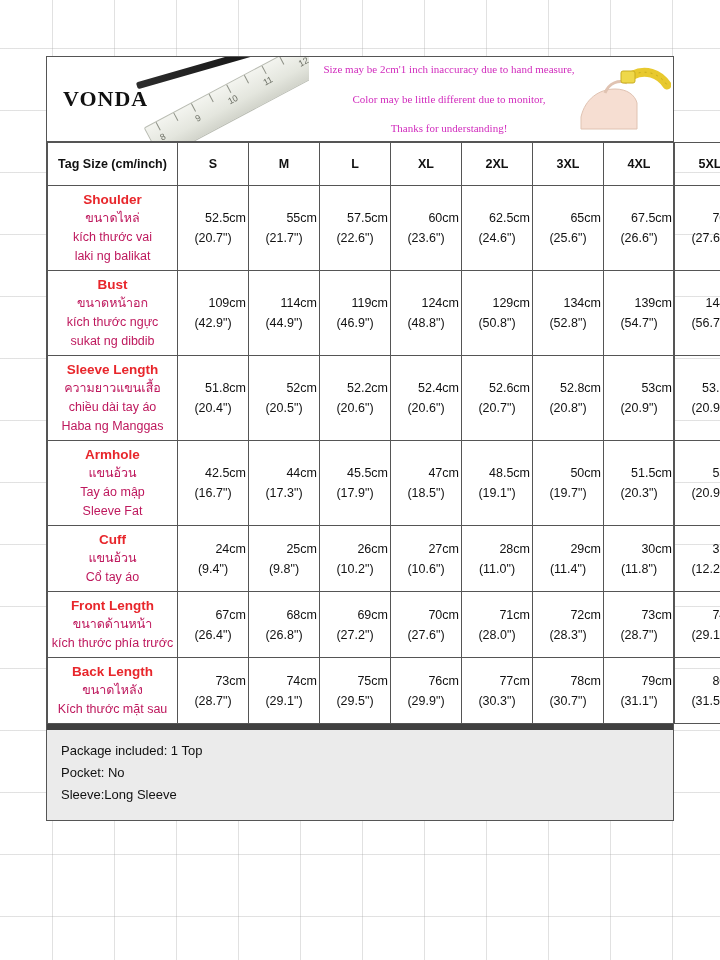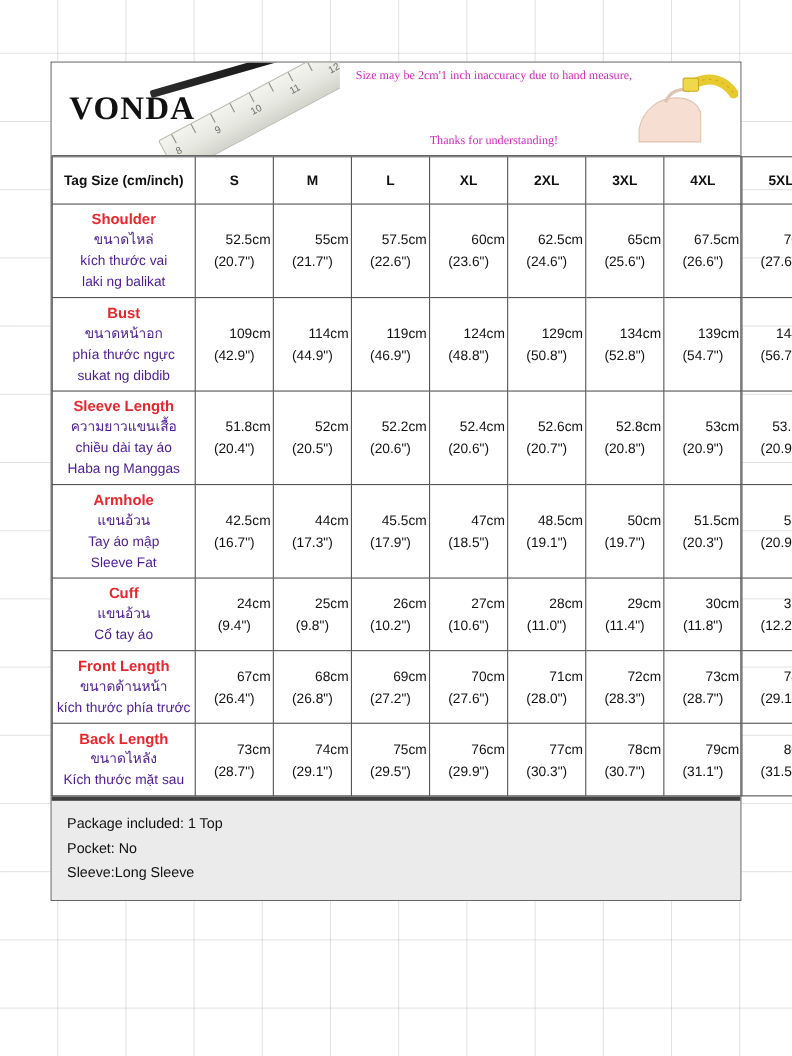--- a/index.html
+++ b/index.html
@@ -49,21 +49,21 @@
     width: 262px;
     position: relative;
     overflow: hidden;
     display: flex;
     align-items: center;
     padding-left: 16px;
     box-sizing: border-box;
   }
   .brand-logo {
     font-family: "Liberation Serif", serif;
-    font-size: 30px;
+    font-size: 22px;
     font-weight: bold;
     letter-spacing: 1px;
     color: #111;
     z-index: 3;
     position: relative;
   }
   
   .ruler {
     position: absolute;
     right: -22px;
@@ -171,35 +171,35 @@
     line-height: 19px;
     font-size: 12.5px;
   }
   td.rowlabel .lab-en {
     color: #e8262b;
     font-weight: bold;
     font-size: 13.5px;
     display: block;
   }
   td.rowlabel .lab-sub {
-    color: #4c1d95;
+    color: #be185d;
     display: block;
     font-size: 12.5px;
   }
   td.val {
     line-height: 20px;
     padding: 10px 1px;
     font-size: 13px;
   }
   td.val .cm { display: block; text-align: right; }
   td.val .inch { display: block; }
 
   
   .footer {
-    border-top: 4px solid #404040;
+    border-top: 6px solid #404040;
     padding: 10px 6px 14px 14px;
     background: #ebebeb;
   }
   .footer div {
     font-size: 13px;
     color: #111;
     line-height: 22px;
   }
 </style>
 </head>
@@ -234,20 +234,21 @@
     </div>
     <div class="notice-cell">
       <svg class="tape-art" viewBox="0 0 96 80">
         <path d="M6 58 C10 40 24 30 40 30 C52 30 60 36 62 44 L62 70 L6 70 Z" fill="#f6ded2" stroke="#e0c3b2" stroke-width="1"></path>
         <path d="M30 34 C34 24 44 20 52 24" fill="none" stroke="#e0c3b2" stroke-width="3"></path>
         <path d="M58 16 C70 10 84 14 92 26" fill="none" stroke="#e8c92e" stroke-width="9" stroke-linecap="round"></path>
         <path d="M58 16 C70 10 84 14 92 26" fill="none" stroke="#c9ad20" stroke-width="1" stroke-dasharray="2 4"></path>
         <rect x="46" y="12" width="14" height="12" rx="2" fill="#efd84a" stroke="#c9ad20"></rect>
       </svg>
       <div class="notice-line">Size may be 2cm'1 inch inaccuracy due to hand measure,</div>
+      <div class="notice-line">Color may be little different due to monitor,</div>
       <div class="notice-line">Thanks for understanding!</div>
     </div>
   </div>
 
   <table class="sizes">
     <colgroup>
       <col class="label-col">
       <col class="size-col">
         <col class="size-col">
         <col class="size-col">
@@ -310,21 +311,21 @@
         <td class="val">
             <span class="cm">70cm</span>
             <span class="inch">(27.6")</span>
           </td>
       </tr>
 
       <tr>
         <td class="rowlabel">
           <span class="lab-en">Bust</span>
           <span class="lab-sub">ขนาดหน้าอก</span>
-          <span class="lab-sub">phía thước ngực</span>
+          <span class="lab-sub">kích thước ngực</span>
           <span class="lab-sub">sukat ng dibdib</span>
         </td>
         <td class="val">
             <span class="cm">109cm</span>
             <span class="inch">(42.9")</span>
           </td>
         <td class="val">
             <span class="cm">114cm</span>
             <span class="inch">(44.9")</span>
           </td>

